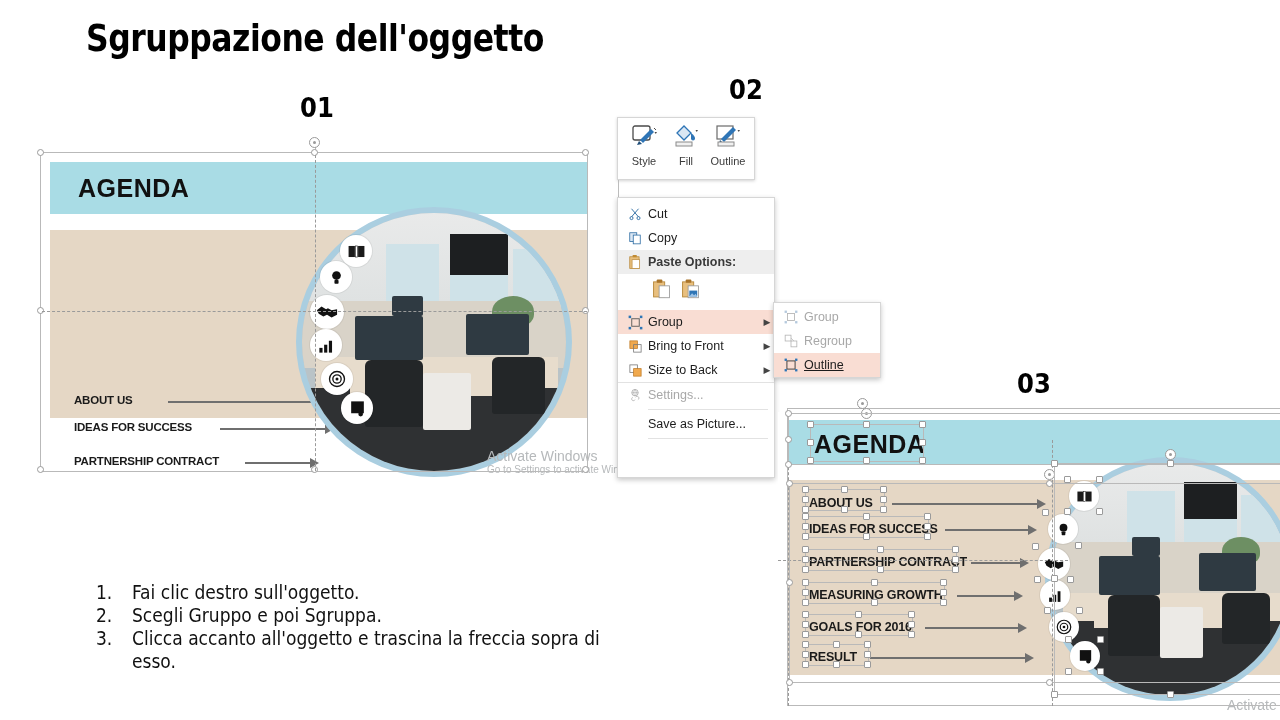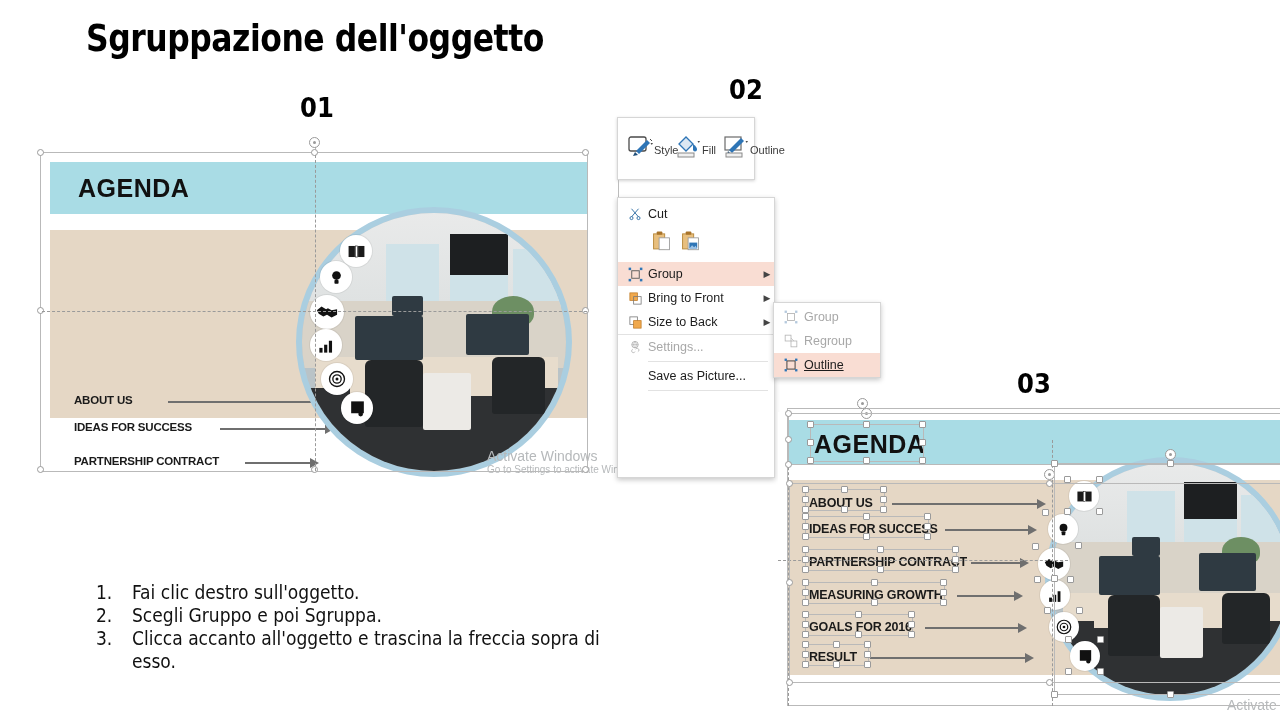--- a/index.html
+++ b/index.html
@@ -86,21 +86,21 @@
   .rot-stem { position:absolute; width:1px; background:#b9b9b9; }
   .guide-v { position:absolute; width:0; border-left:1px dashed #9a9a9a; }
   .guide-h { position:absolute; height:0; border-top:1px dashed #9a9a9a; }
 
   
   .mini-toolbar {
     position:absolute; background:#fff; border:1px solid #d6d6d6;
     box-shadow:0 1px 3px rgba(0,0,0,0.18);
     display:flex; padding:6px 8px 4px 8px; gap:6px;
   }
-  .mt-item { width:42px; display:flex; align-items:center; }
+  .mt-item { width:42px; display:flex; flex-direction:column; align-items:center; }
   .mt-glyph { height:30px; display:flex; align-items:flex-start; justify-content:center; }
   .mt-label { font-size:11px; color:#3b3b3b; margin-top:1px; font-family:"Liberation Sans", sans-serif; }
 
   
   .ctx-menu {
     position:absolute; background:#ffffff; border:1px solid #d6d6d6;
     box-shadow:0 2px 5px rgba(0,0,0,0.22);
   }
   .ctx-row {
     position:relative; display:flex; align-items:center;
@@ -323,21 +323,40 @@
       <span class="ic">
         <svg width="14" height="14" viewBox="0 0 24 24" aria-hidden="true">
           <circle cx="6" cy="19" r="2.6" fill="none" stroke="#2e6da4" stroke-width="1.6"></circle>
           <circle cx="18" cy="19" r="2.6" fill="none" stroke="#2e6da4" stroke-width="1.6"></circle>
           <path d="M6 17 L18 3 M18 17 L6 3" stroke="#2e6da4" stroke-width="1.6" fill="none"></path>
         </svg>
       </span>
       <span class="tx">Cut</span>
     </div>
 
-
+    <div class="ctx-row">
+      <span class="ic">
+        <svg width="14" height="14" viewBox="0 0 24 24" aria-hidden="true">
+          <rect x="3" y="3" width="12" height="15" fill="#dbe7f3" stroke="#2e6da4" stroke-width="1.4"></rect>
+          <rect x="9" y="7" width="12" height="15" fill="#fff" stroke="#2e6da4" stroke-width="1.4"></rect>
+        </svg>
+      </span>
+      <span class="tx">Copy</span>
+    </div>
+
+    <div class="ctx-row header">
+      <span class="ic">
+        <svg width="14" height="16" viewBox="0 0 24 26" aria-hidden="true">
+          <rect x="3" y="4" width="16" height="20" fill="#e8bf7e" stroke="#b98a3c" stroke-width="1.3"></rect>
+          <rect x="8" y="1" width="7" height="4" rx="1" fill="#c08b33"></rect>
+          <rect x="7" y="9" width="13" height="15" fill="#fff" stroke="#b98a3c" stroke-width="1.2"></rect>
+        </svg>
+      </span>
+      <span class="tx">Paste Options:</span>
+    </div>
 
     <div class="paste-icons">
       <span>
         <svg width="19" height="22" viewBox="0 0 24 26" aria-hidden="true">
           <rect x="2" y="4" width="14" height="19" fill="#e8bf7e" stroke="#b98a3c" stroke-width="1.2"></rect>
           <rect x="6" y="1" width="7" height="4" rx="1" fill="#a9742a"></rect>
           <rect x="9" y="9" width="13" height="15" fill="#fff" stroke="#9a9a9a" stroke-width="1.1"></rect>
         </svg>
       </span>
       <span>

